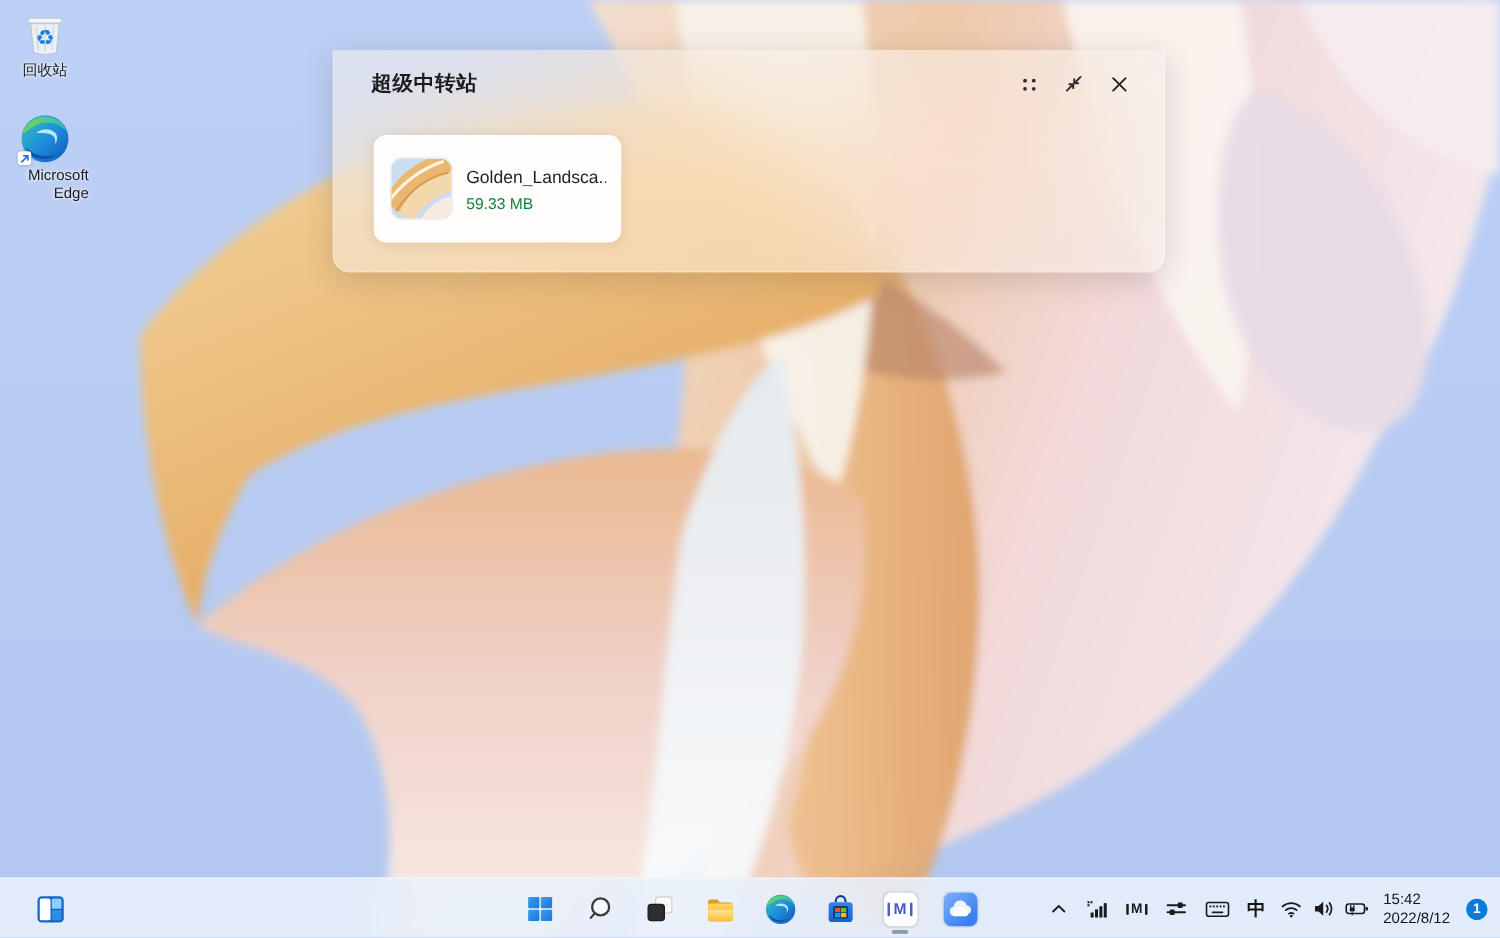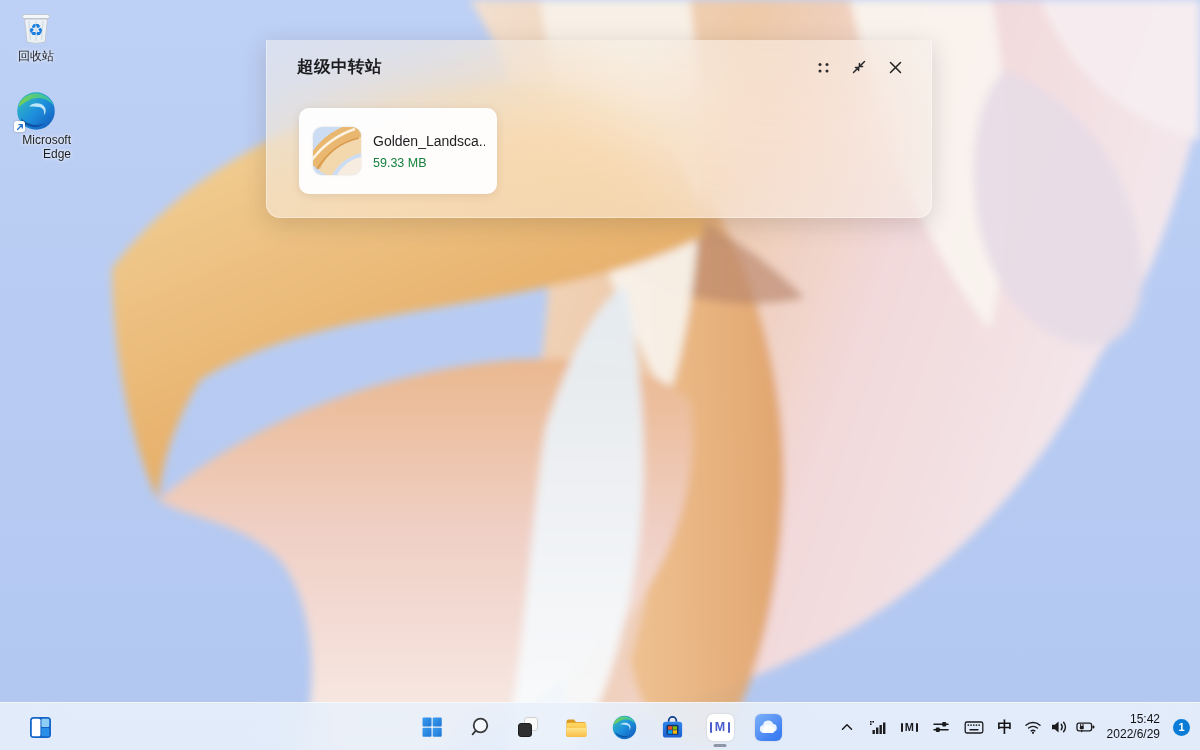--- a/index.html
+++ b/index.html
@@ -36,21 +36,21 @@
   .taskbar{position:absolute;left:0;right:0;bottom:0;height:48px;background:rgba(232,240,251,.88);
       backdrop-filter:blur(24px);-webkit-backdrop-filter:blur(24px);border-top:1px solid rgba(255,255,255,.55);box-sizing:border-box;}
   .tb-left{position:absolute;left:20px;top:0;height:48px;display:flex;align-items:center;}
   .tb-center{position:absolute;left:50%;top:0;transform:translateX(-50%);height:48px;display:flex;}
   .tb-btn{width:48px;height:48px;display:flex;align-items:center;justify-content:center;position:relative;border-radius:6px;}
   .run-indicator{position:absolute;bottom:4px;left:50%;transform:translateX(-50%);width:13px;height:3px;border-radius:2px;background:#8d97a8;}
   .tb-right{position:absolute;right:6px;top:0;height:48px;display:flex;align-items:center;}
   .tray-btn{height:38px;display:flex;align-items:center;justify-content:center;padding:0 7px;border-radius:5px;color:#1b1b1d;}
   .tray-btn.tight{padding:0 4px;}
   .ime-glyph{font-size:15px;font-weight:600;color:#141416;}
-  .clock{padding:0 7px;text-align:right;font-size:12px;line-height:15px;color:#121214;}
+  .clock{padding:0 7px;font-size:12px;line-height:15px;color:#121214;}
   .badge{width:17px;height:17px;border-radius:50%;background:#0a7cd7;color:#fff;font-size:11px;font-weight:700;
       display:flex;align-items:center;justify-content:center;margin:0 4px 0 6px;}
 
   
   .m-chip{width:27px;height:27px;border-radius:6px;background:#fff;box-shadow:0 0 2px rgba(0,0,0,.18);
       display:flex;align-items:center;justify-content:center;gap:2.5px;}
   .m-chip .bar{width:2.4px;height:11px;border-radius:1.2px;background:#4a5ccc;}
   .m-chip .m{font-size:12.5px;font-weight:700;color:#4a5ccc;line-height:1;}
   .m-tray{display:flex;align-items:center;gap:1.8px;}
   .m-tray .bar{width:1.8px;height:9px;border-radius:1px;background:#1b1b1d;}
@@ -391,19 +391,19 @@
           <g stroke="#1b1b1d" stroke-width="1.1" stroke-linecap="round">
             <path d="M4.6,5.6 v1.4"></path>
               <path d="M7,5.6 v1.4"></path>
               <path d="M5.8,11.4 v1.4"></path>
           </g>
           <rect x="3.8" y="7" width="4" height="3.2" rx="1" fill="#1b1b1d"></rect>
         </svg>
       </div>
       <div class="clock">
         <div>15:42</div>
-        <div>2022/6/29</div>
+        <div>2022/8/12</div>
       </div>
       <div class="badge">1</div>
     </div>
   </div>
 
 </div>
 
 </body></html>

